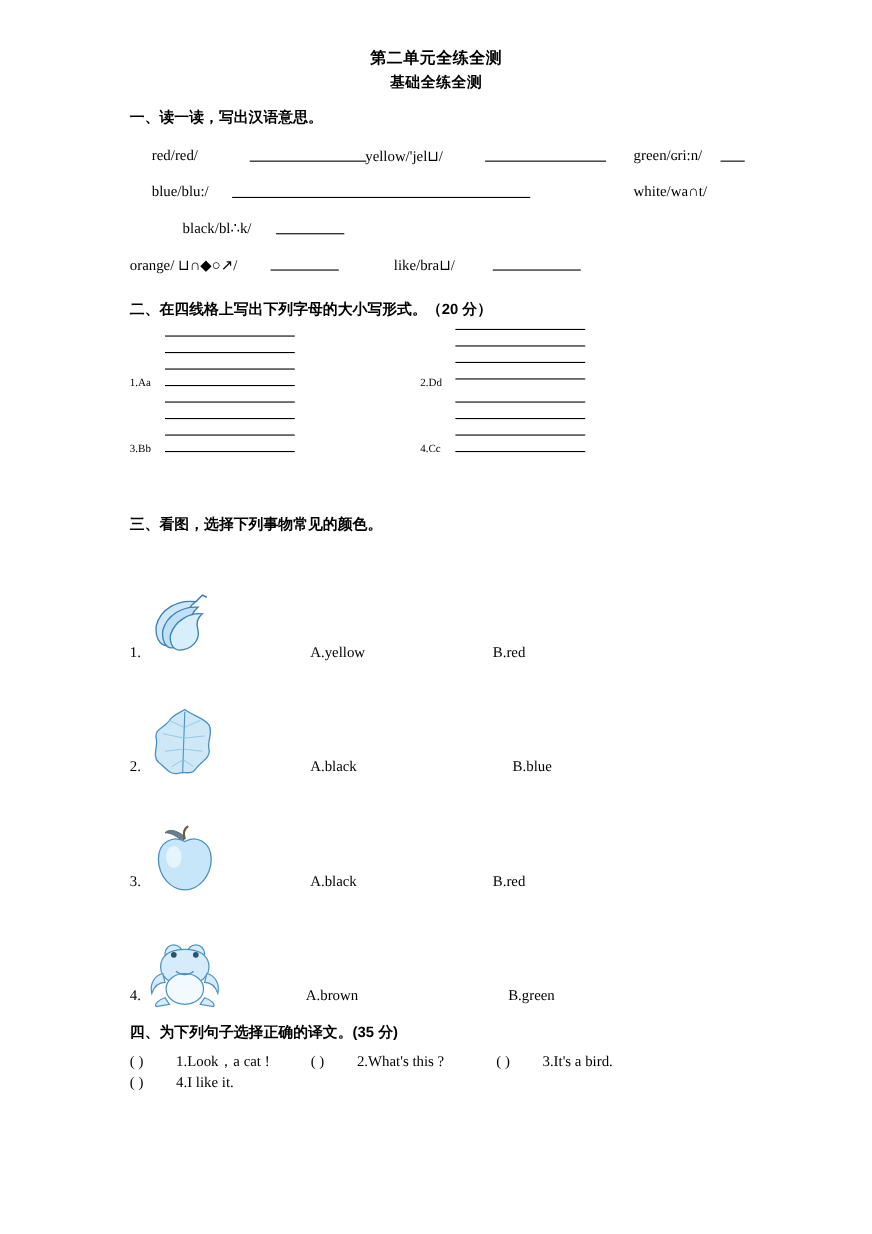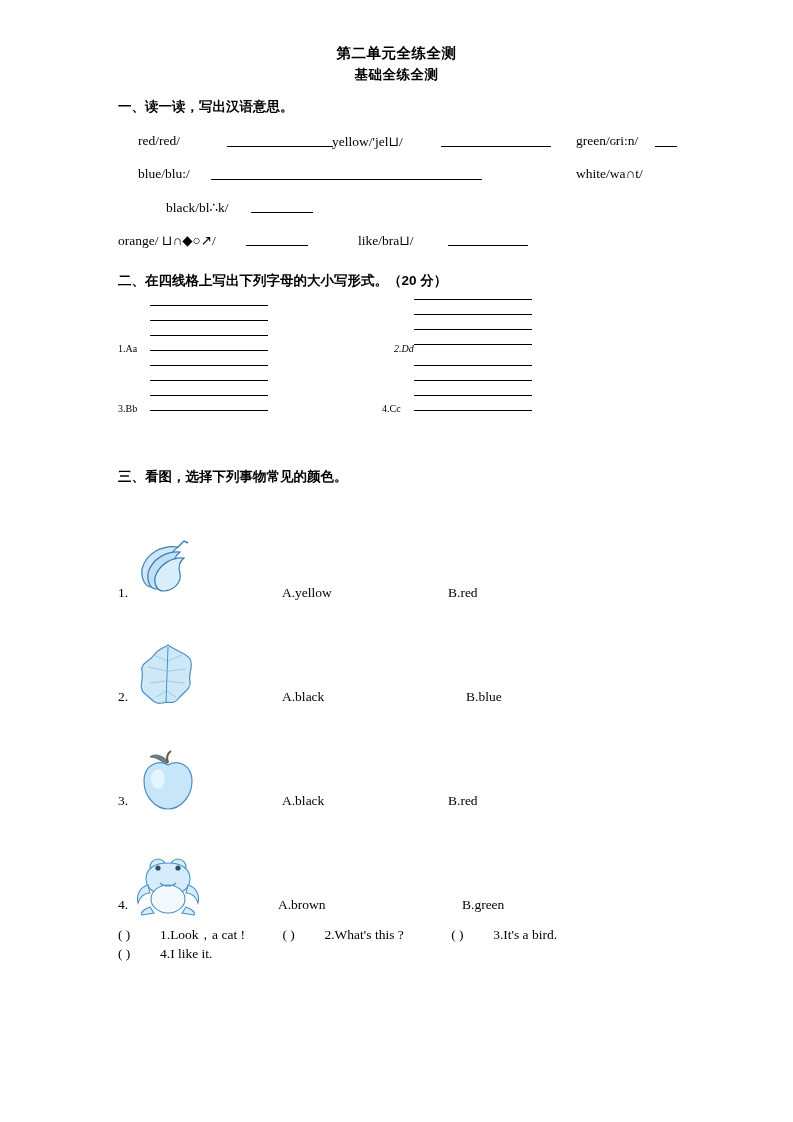--- a/index.html
+++ b/index.html
@@ -185,21 +185,21 @@
         <div class="l"></div>
     </div>
     <div class="gridlabel" style="left:0px; top:44px;">1.Aa</div>
 
     <div class="fourline" style="left:296px; top:0px;">
       <div class="l"></div>
         <div class="l"></div>
         <div class="l"></div>
         <div class="l"></div>
     </div>
-    <div class="gridlabel" style="left:276px; top:44px;font-style:italic;">2.Dd</div>
+    <div class="gridlabel" style="left:264px; top:44px;">2.Dd</div>
 
     <div class="fourline" style="left:32px; top:66px;">
       <div class="l"></div>
         <div class="l"></div>
         <div class="l"></div>
         <div class="l"></div>
     </div>
     <div class="gridlabel" style="left:0px; top:104px;">3.Bb</div>
 
     <div class="fourline" style="left:296px; top:66px;">
@@ -276,20 +276,21 @@
           <circle cx="46" cy="21" r="2.6" fill="#27536e"></circle>
           <path d="M28 36 C32 40 40 40 44 36" fill="none" stroke="#4a90c4" stroke-width="1.1"></path>
         </svg>
       </div>
       <span class="opt optA" style="left:160px;">A.brown</span>
       <span class="opt optB" style="left:344px;">B.green</span>
     </div>
 
   </div>
 
+  <div class="sec-head" style="margin-top:10px;">四、为下列句子选择正确的译文。(35 分)</div>
 
   <div class="q4">
     <div>
       <span class="paren">(        )</span><span>1.Look，a cat !</span>
       <span style="display:inline-block;width:34px;"></span><span class="paren">(        )</span><span>2.What's  this ?</span>
       <span style="display:inline-block;width:44px;"></span><span class="paren">(        )</span><span>3.It's  a  bird.</span>
     </div>
     <div>
       <span class="paren">(        )</span><span>4.I like it.</span>
     </div>

